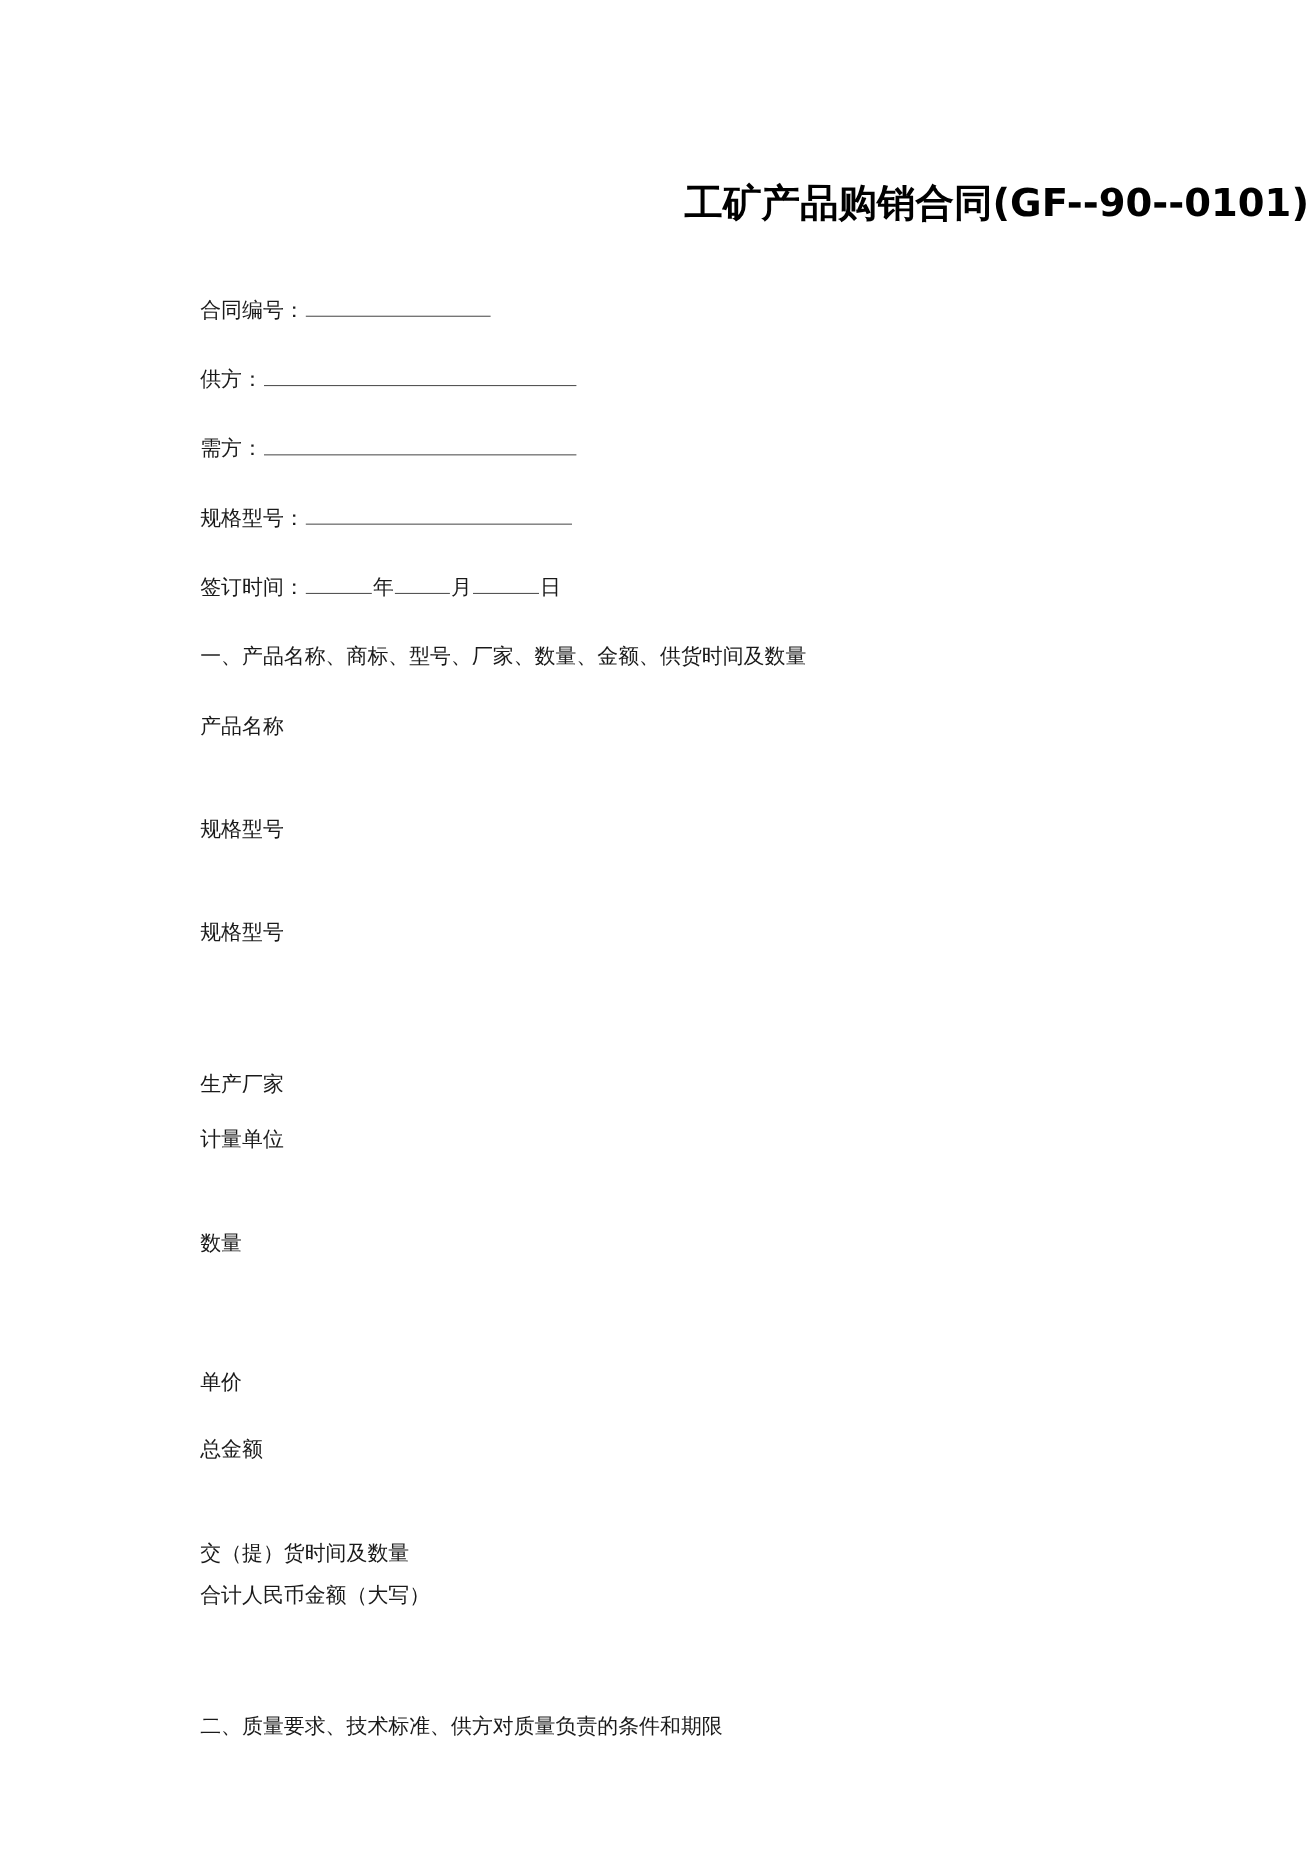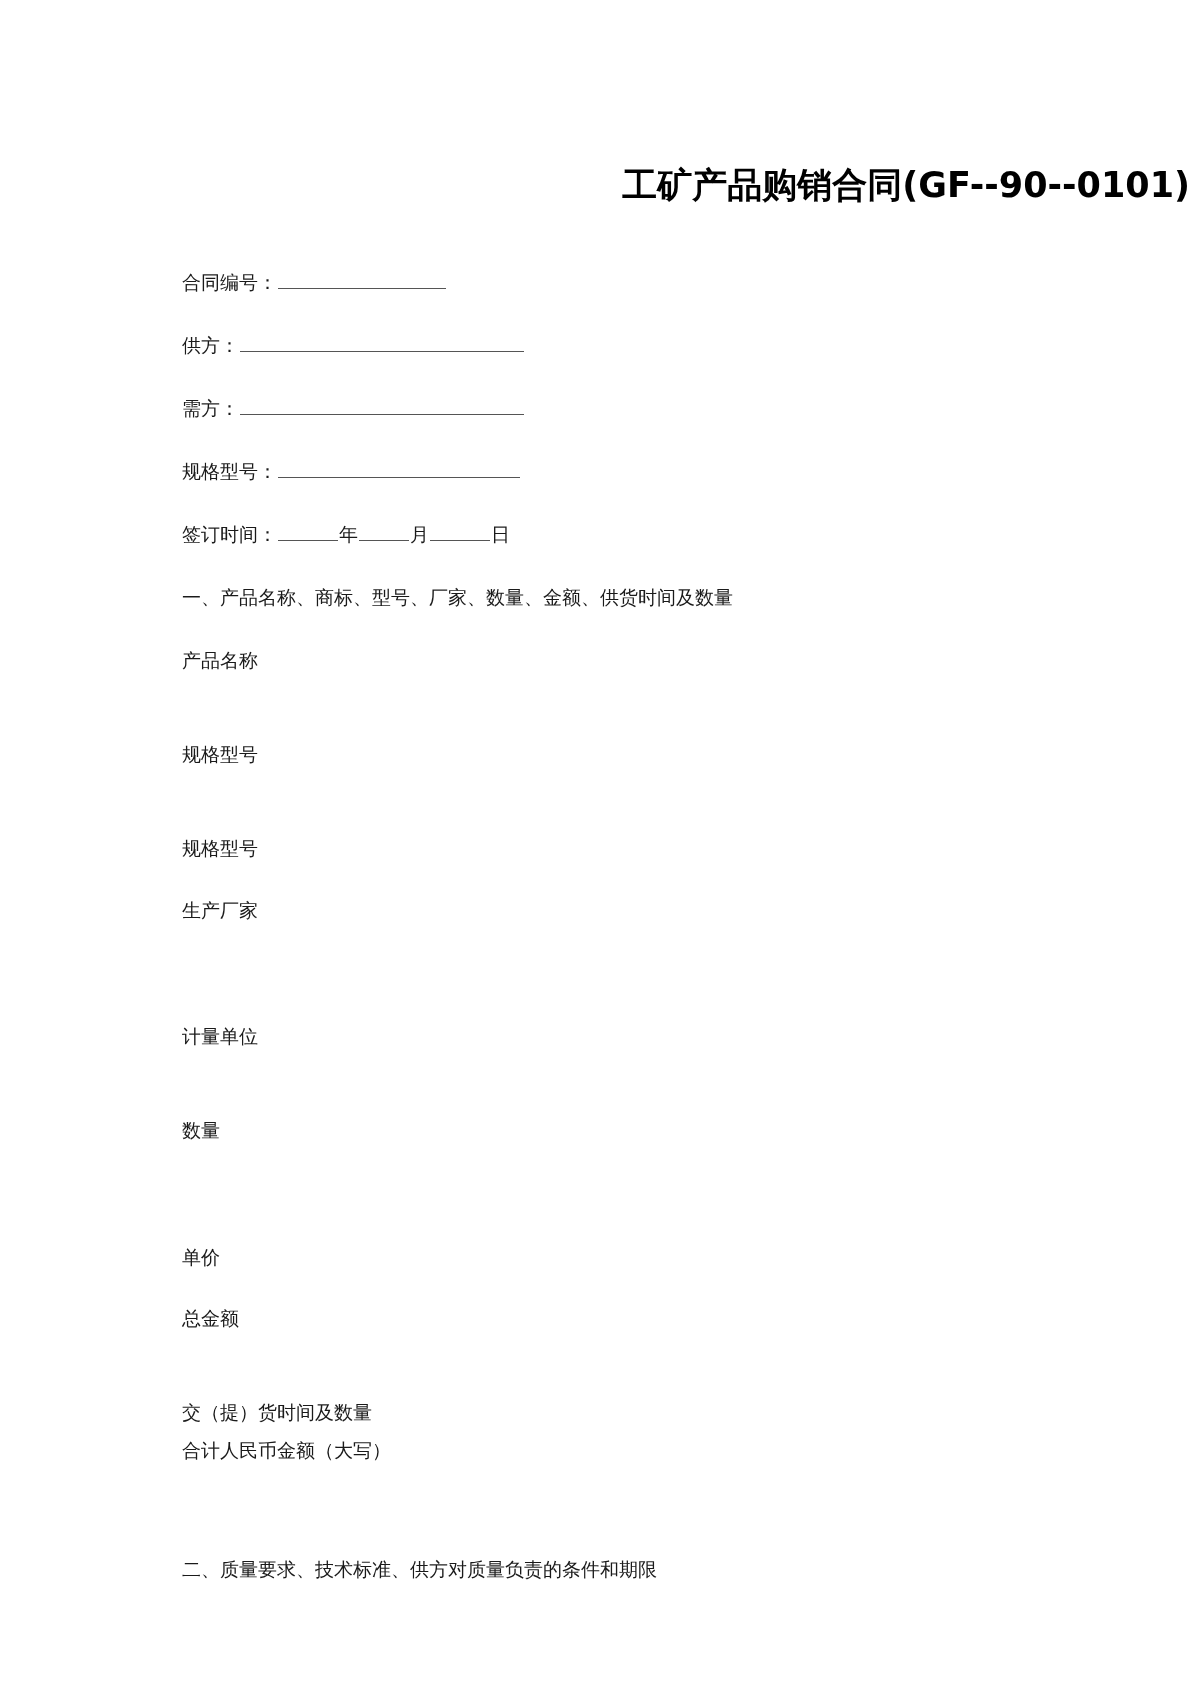--- a/index.html
+++ b/index.html
@@ -37,21 +37,21 @@
 
   <div class="line" style="top:476px">
     <span>签订时间：</span><span class="blank" style="width:60px"></span><span>年</span><span class="blank" style="width:50px"></span><span>月</span><span class="blank" style="width:60px"></span><span>日</span>
   </div>
 
   <div class="line" style="top:539px">一、产品名称、商标、型号、厂家、数量、金额、供货时间及数量</div>
 
   <div class="line" style="top:602px">产品名称</div>
   <div class="line" style="top:696px">规格型号</div>
   <div class="line" style="top:790px">规格型号</div>
-  <div class="line" style="top:852px">生产厂家</div>
+  <div class="line" style="top:928px">生产厂家</div>
   <div class="line" style="top:978px">计量单位</div>
   <div class="line" style="top:1072px">数量</div>
   <div class="line" style="top:1199px">单价</div>
   <div class="line" style="top:1260px">总金额</div>
   <div class="line" style="top:1354px">交（提）货时间及数量</div>
   <div class="line" style="top:1392px">合计人民币金额（大写）</div>
 
   <div class="line" style="top:1511px">二、质量要求、技术标准、供方对质量负责的条件和期限</div>
 
 </div>

